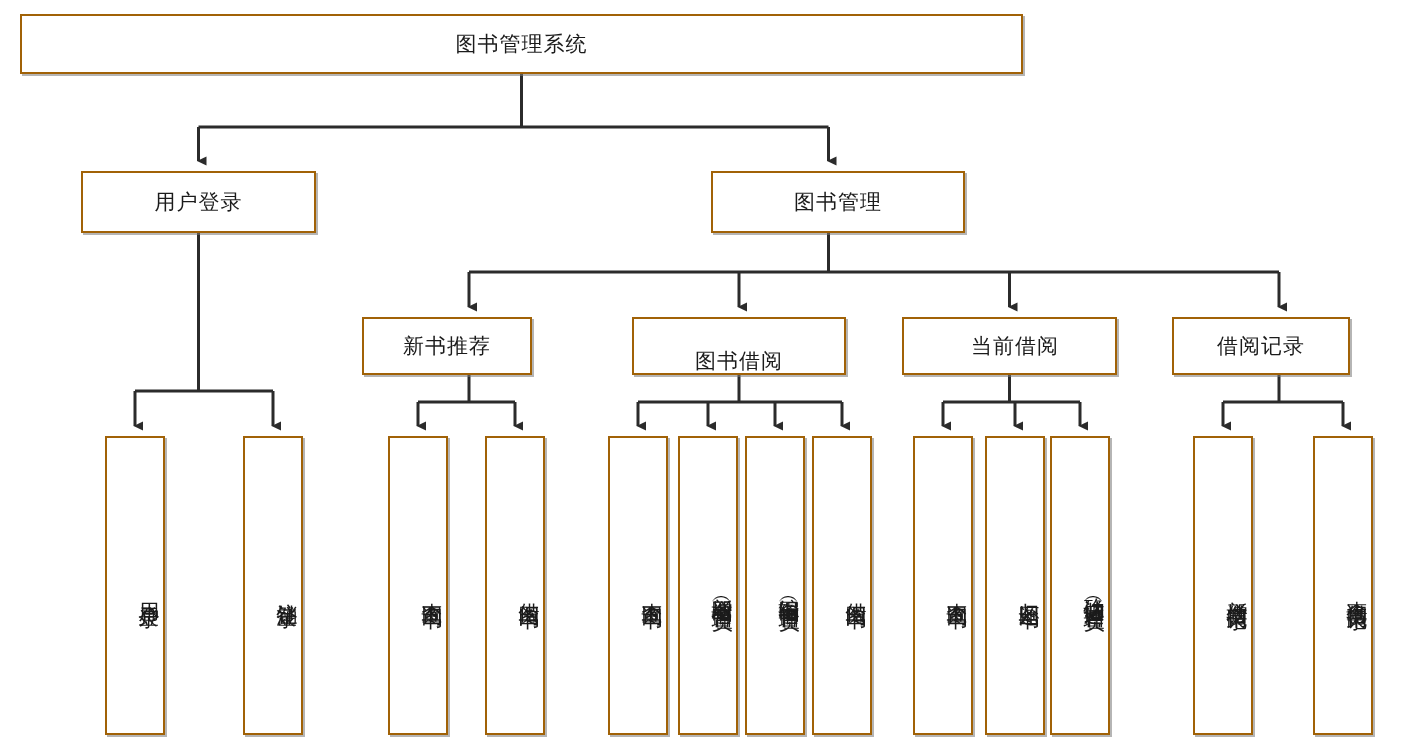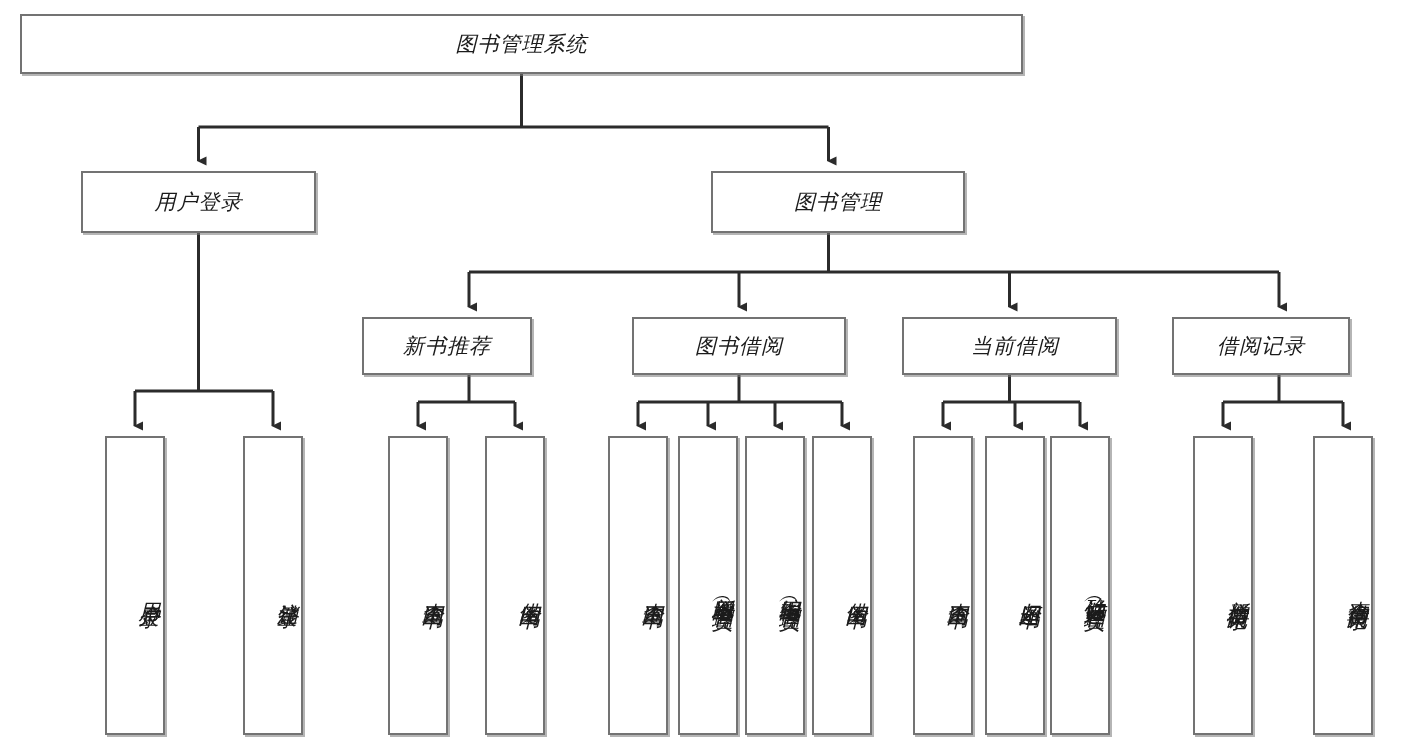--- a/index.html
+++ b/index.html
@@ -23,27 +23,26 @@
     left: 0;
     top: 0;
     width: 1405px;
     height: 747px;
     pointer-events: none;
   }
   .node {
     position: absolute;
     box-sizing: border-box;
     background: #ffffff;
-    border: 2px solid #737373;
+    border: 2px solid #a16207;
     box-shadow: 2px 2px 0 rgba(120,120,120,0.55);
     display: flex;
     align-items: center;
     justify-content: center;
     color: #1b1b1b;
-    font-style: italic;
   }
   .node.horizontal {
     font-size: 21px;
     letter-spacing: 1px;
     line-height: 1.2;
     white-space: nowrap;
   }
   .node.vertical {
     writing-mode: vertical-rl;
     text-orientation: upright;
@@ -126,21 +125,21 @@
       </div>
       <div class="node horizontal" style="left: 81px; top: 171px; width: 235px; height: 62px;">
         <span class="node-label">用户登录</span>
       </div>
       <div class="node horizontal" style="left: 711px; top: 171px; width: 254px; height: 62px;">
         <span class="node-label">图书管理</span>
       </div>
       <div class="node horizontal" style="left: 362px; top: 317px; width: 170px; height: 58px;">
         <span class="node-label">新书推荐</span>
       </div>
-      <div class="node horizontal" style="left: 632px; top: 317px; width: 214px; height: 58px;">
+      <div class="node horizontal" style="left: 632px; top: 317px; width: 214px; height: 58px; align-items: flex-end;">
         <span class="node-label">图书借阅</span>
       </div>
       <div class="node horizontal" style="left: 902px; top: 317px; width: 215px; height: 58px; padding-left: 11px;">
         <span class="node-label">当前借阅</span>
       </div>
       <div class="node horizontal" style="left: 1172px; top: 317px; width: 178px; height: 58px;">
         <span class="node-label">借阅记录</span>
       </div>
       <div class="node vertical" style="left: 105px; top: 436px; width: 60px; height: 299px;">
         <span class="node-label">用户登录</span>

